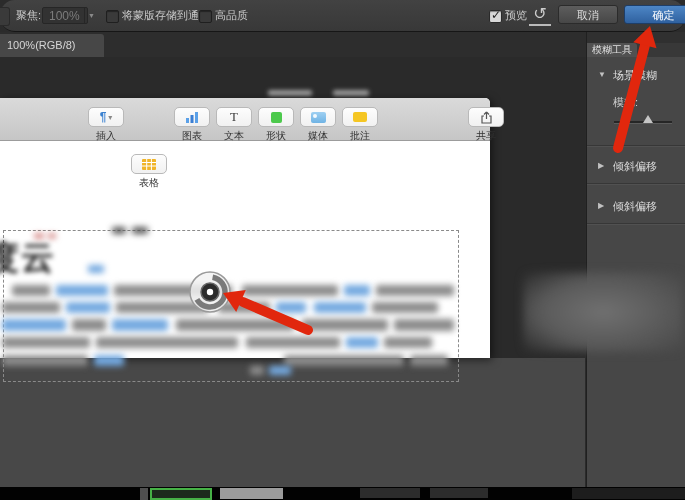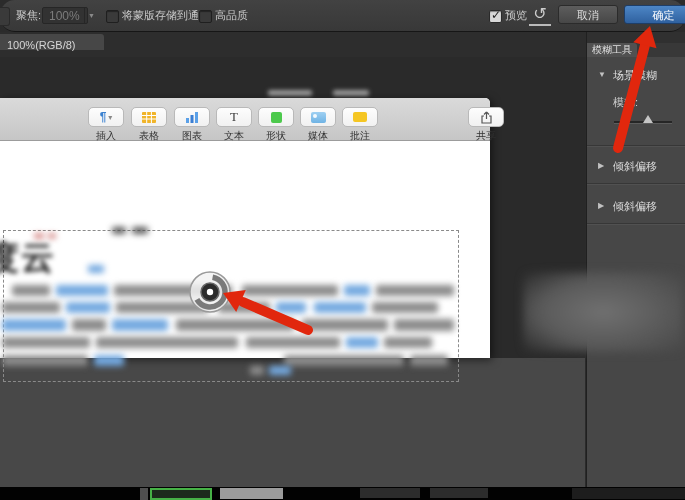--- a/index.html
+++ b/index.html
@@ -28,21 +28,21 @@
     line-height:20px;text-align:center;border-bottom:2px solid #bbb;box-sizing:border-box;}
   .ps-btn{height:19px;border-radius:3px;font-size:11px;text-align:center;
     line-height:19px;box-sizing:border-box;}
   #cancel-btn{left:558px;top:5px;width:60px;background:linear-gradient(#5d5d5d,#474747);
     border:1px solid #2b2b2b;color:#dcdcdc;}
   #ok-btn{left:624px;top:5px;width:79px;background:linear-gradient(#4d86c6,#2f619f);
     border:1px solid #1e3e68;color:#fff;}
 
   
   #tab-bar{left:0;top:32px;width:685px;height:25px;background:#2d2d2d;}
-  #doc-tab{left:0;top:2px;width:104px;height:16px;background:#474747;
+  #doc-tab{left:0;top:2px;width:104px;height:23px;background:#474747;
     border-radius:0 3px 0 0;color:#d6d6d6;font-size:11px;line-height:23px;
     padding-left:7px;box-sizing:border-box;}
 
   
   #canvas{left:0;top:57px;width:585px;height:430px;background:#2a2a2a;overflow:hidden;}
   #gray-band{left:0;top:301px;width:585px;height:129px;background:#484848;}
   .win-frag{background:#9a9a9a;filter:blur(2px);border-radius:2px;}
 
   
   #pages-window{left:0;top:41px;width:490px;height:260px;background:#fff;
@@ -142,21 +142,21 @@
       <div class="abs" id="pages-toolbar">
 
         <div class="tb-item" style="left:88px;">
           <div class="tb-btn">
               <span class="icon-paragraph">¶</span>
               <span class="icon-chevron">▾</span>
             </div>
           <div class="tb-label">插入</div>
         </div>
 
-        <div class="tb-item" style="left:131px;">
+        <div class="tb-item" style="left:131px;margin-top:47px;">
           <div class="tb-btn">
             <svg width="14" height="11">
               <rect x="0" y="0" width="14" height="11" rx="1" fill="#f0b429"></rect>
               <path d="M0 3.5h14M0 7h14M4.7 0v11M9.4 0v11" stroke="#fff" stroke-width="1"></path>
             </svg>
           </div>
           <div class="tb-label">表格</div>
         </div>
 
         <div class="tb-item" style="left:174px;">

